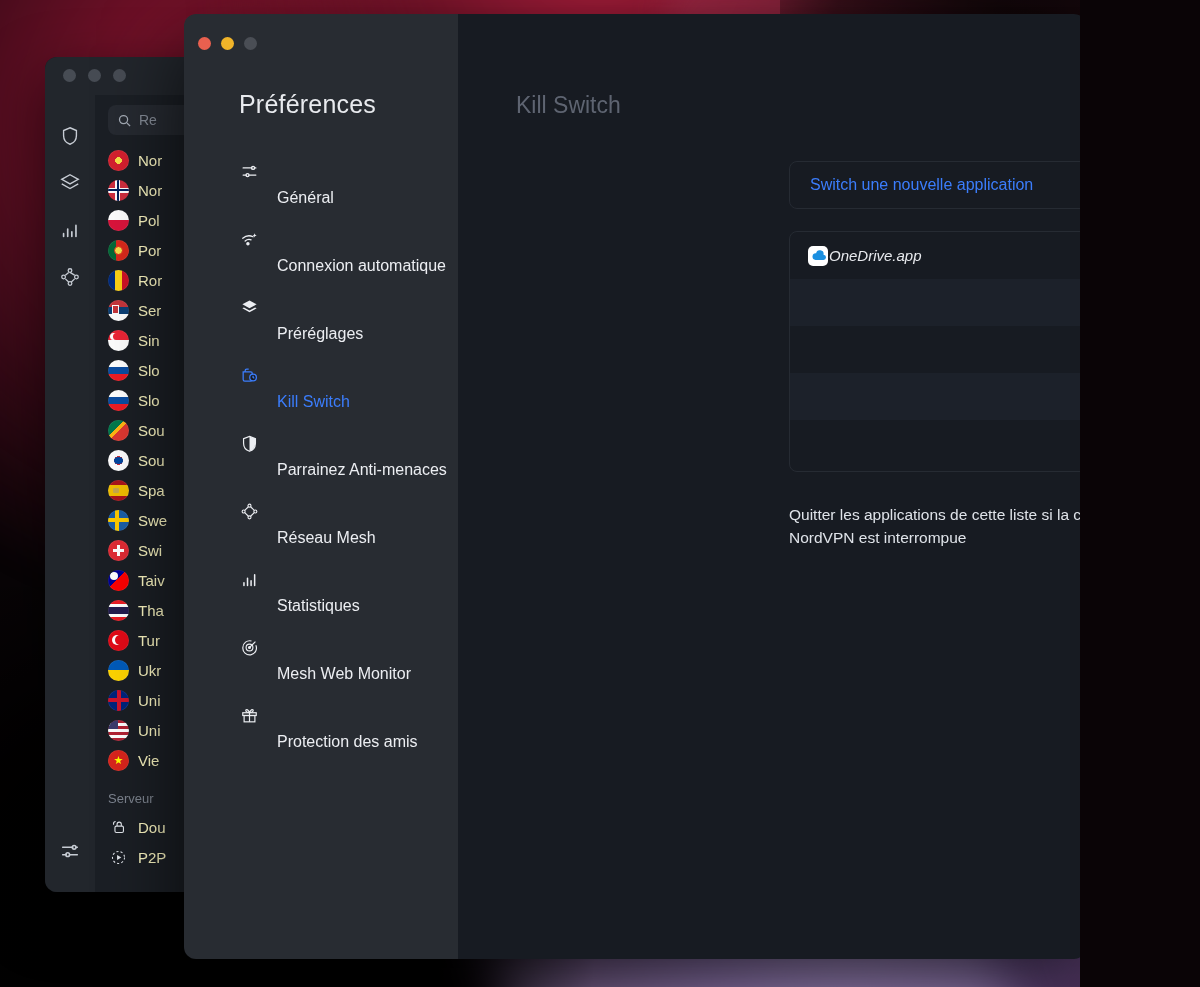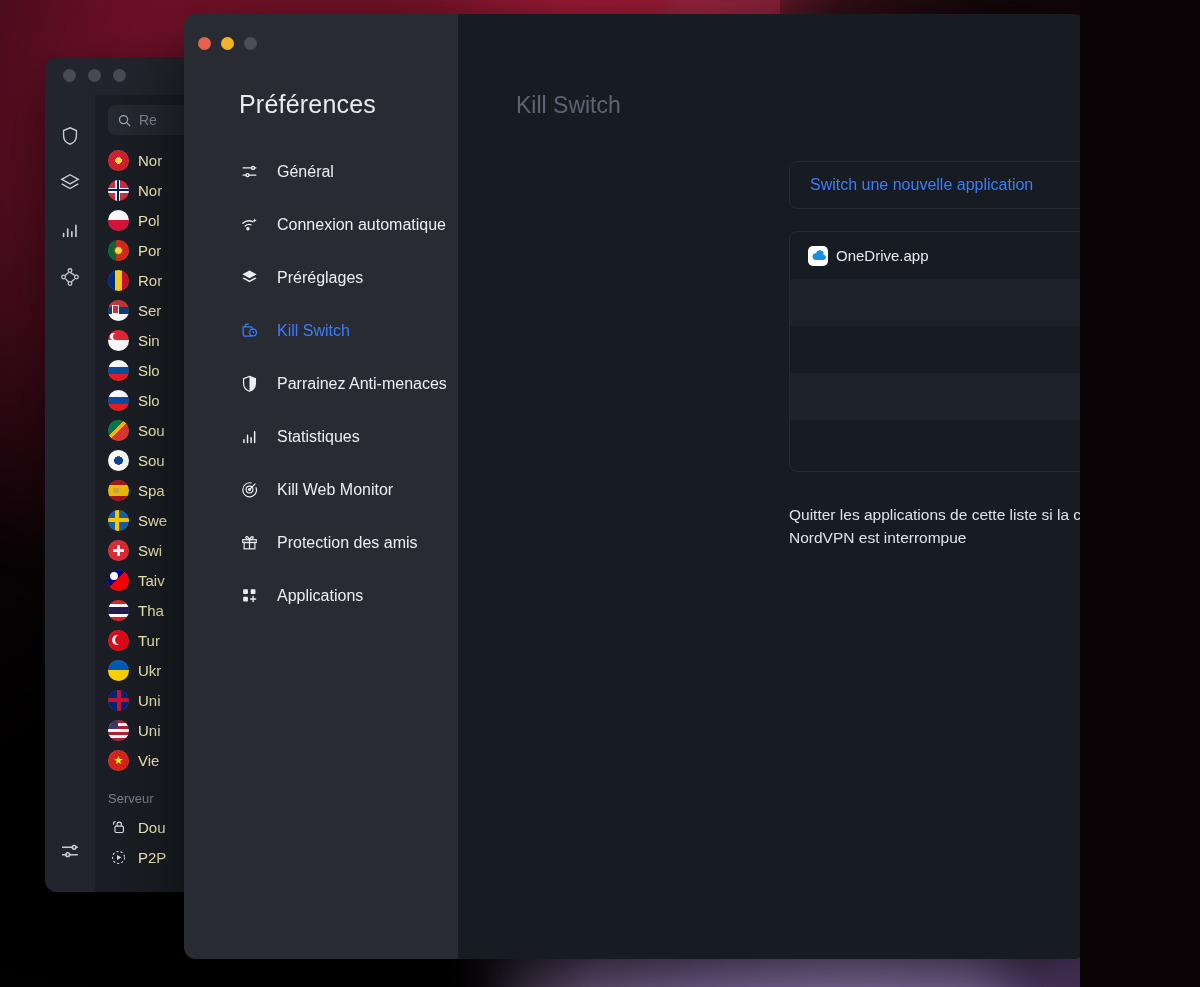--- a/index.html
+++ b/index.html
@@ -100,38 +100,38 @@
   .pref-dots { position:absolute; left:14px; top:23px; display:flex; gap:10px; }
   .pref-dots i { width:13px; height:13px; border-radius:50%; display:block; }
   .d-red { background:#e9604f; } .d-yel { background:#f0b429; } .d-gry { background:#4a4e55; }
   .pref-title { color:#e8eaee; font-size:25px; padding:76px 0 0 55px; letter-spacing:.2px; }
   .pref-menu { margin-top:42px; }
   .menu-item {
     display:flex; align-items:flex-start; gap:18px;
     padding:0 0 0 55px; min-height:32px; margin-bottom:21px; color:#eceef2;
   }
   .menu-item .mi-ico { width:20px; flex:0 0 20px; display:flex; align-items:center; justify-content:center; margin-top:1px; color:#eceef2; }
-  .menu-item .mi-label { font-size:16px; line-height:21px; }
+  .menu-item .mi-label { font-size:16px; line-height:21px;margin-top:26px; }
   .menu-item.active, .menu-item.active .mi-ico { color:#3b7dfc; }
 
   .pref-main { flex:1; background:#171b22; position:relative; }
   .main-title { color:#5e6471; font-size:23px; padding:78px 0 0 58px; }
   .add-box {
     position:absolute; left:331px; top:147px; width:512px; height:48px;
     border:1px solid #262b33; border-radius:8px; display:flex; align-items:center;
     justify-content:space-between; padding:0 20px;
   }
   .add-box .label { color:#3b7dfc; font-size:16px; }
   .list-box {
     position:absolute; left:331px; top:217px; width:512px; height:241px;
     border:1px solid #262b33; border-radius:8px; overflow:hidden;
   }
   .app-row { height:47px; display:flex; align-items:center; padding:0 20px 0 18px; justify-content:space-between; }
   .app-row.odd { background:#1c212a; }
-  .app-left { display:flex; align-items:center; gap:8px; }
+  .app-left { display:flex; align-items:center; gap:1px;font-style:italic; }
   .app-name { color:#e8eaee; font-size:15px; }
   .app-icon { width:20px; height:20px; border-radius:5px; background:#fff; display:flex; align-items:center; justify-content:center; }
   .toggle-row {
     position:absolute; left:331px; top:489px; width:522px;
     display:flex; align-items:flex-start; justify-content:space-between; gap:24px;
   }
   .toggle-text { color:#dfe3e9; font-size:15.5px; line-height:23px; max-width:408px; }
 </style>
 </head>
 <body>
@@ -439,58 +439,59 @@
               <svg width="19" height="19" viewBox="0 0 24 24" fill="none" stroke="currentColor" stroke-width="1.5">
                 <path d="M12 3l7.5 3v5.8c0 4.5-3.1 8.7-7.5 10-4.4-1.3-7.5-5.5-7.5-10V6L12 3z"></path>
                 <path d="M12 3v18.8" stroke-width="5" stroke="currentColor" opacity="0"></path>
                 <path d="M12 3.2c4 1.6 7.3 2.8 7.3 2.8v5.8c0 4.5-3 8.6-7.3 9.9V3.2z" fill="currentColor" stroke="none"></path>
               </svg>
             </span>
             <span class="mi-label">Parrainez Anti-menaces</span>
           </div>
           <div class="menu-item">
             <span class="mi-ico">
+              <svg width="19" height="19" viewBox="0 0 24 24" fill="none" stroke="currentColor" stroke-width="1.4">
+                <circle cx="12" cy="4.6" r="1.9"></circle>
+                <circle cx="19.4" cy="12" r="1.9"></circle>
+                <circle cx="12" cy="19.4" r="1.9"></circle>
+                <circle cx="4.6" cy="12" r="1.9"></circle>
+                <path d="M13.4 6l4.6 4.6M18 13.4L13.4 18M10.6 18L6 13.4M6 10.6L10.6 6"></path>
+              </svg>
+            </span>
+            <span class="mi-label">Réseau Mesh</span>
+          </div>
+          <div class="menu-item">
+            <span class="mi-ico">
               <svg width="19" height="19" viewBox="0 0 24 24" fill="none" stroke="currentColor" stroke-width="1.9" stroke-linecap="round">
                 <path d="M5 16v3.5M9.5 10.5v9M14 13.5v6M18.5 6v13.5"></path>
               </svg>
             </span>
             <span class="mi-label">Statistiques</span>
           </div>
           <div class="menu-item">
             <span class="mi-ico">
               <svg width="19" height="19" viewBox="0 0 24 24" fill="none" stroke="currentColor" stroke-width="1.5">
                 <path d="M20 9.2A8.6 8.6 0 113.6 12 8.6 8.6 0 0114.5 3.8"></path>
                 <circle cx="12" cy="12" r="4.3"></circle>
                 <circle cx="12" cy="12" r="1.2" fill="currentColor"></circle>
                 <path d="M12 12l7.5-7.5"></path>
               </svg>
             </span>
-            <span class="mi-label">Kill Web Monitor</span>
+            <span class="mi-label">Mesh Web Monitor</span>
           </div>
           <div class="menu-item">
             <span class="mi-ico">
               <svg width="19" height="19" viewBox="0 0 24 24" fill="none" stroke="currentColor" stroke-width="1.5">
                 <rect x="3.5" y="8.5" width="17" height="3.5"></rect>
                 <rect x="5.2" y="12" width="13.6" height="8"></rect>
                 <path d="M12 8.5V20"></path>
                 <path d="M12 8.5S10.3 4 8.2 4.6C6.6 5 6.9 8.5 12 8.5zM12 8.5s1.7-4.5 3.8-3.9c1.6.4 1.3 3.9-3.8 3.9z"></path>
               </svg>
             </span>
             <span class="mi-label">Protection des amis</span>
-          </div>
-          <div class="menu-item">
-            <span class="mi-ico">
-              <svg width="19" height="19" viewBox="0 0 24 24" fill="currentColor">
-                <rect x="4" y="4" width="6" height="6" rx="1"></rect>
-                <rect x="13.5" y="4" width="6" height="6" rx="1"></rect>
-                <rect x="4" y="13.5" width="6" height="6" rx="1"></rect>
-                <path d="M16.5 13.2v6.4M13.3 16.4h6.4" stroke="currentColor" stroke-width="1.8" fill="none" stroke-linecap="round"></path>
-              </svg>
-            </span>
-            <span class="mi-label">Applications</span>
           </div>
         </div>
     </div>
 
     <div class="pref-main">
       <div class="main-title">Kill Switch</div>
 
       <div class="add-box">
         <span class="label">Switch une nouvelle application</span>
 

